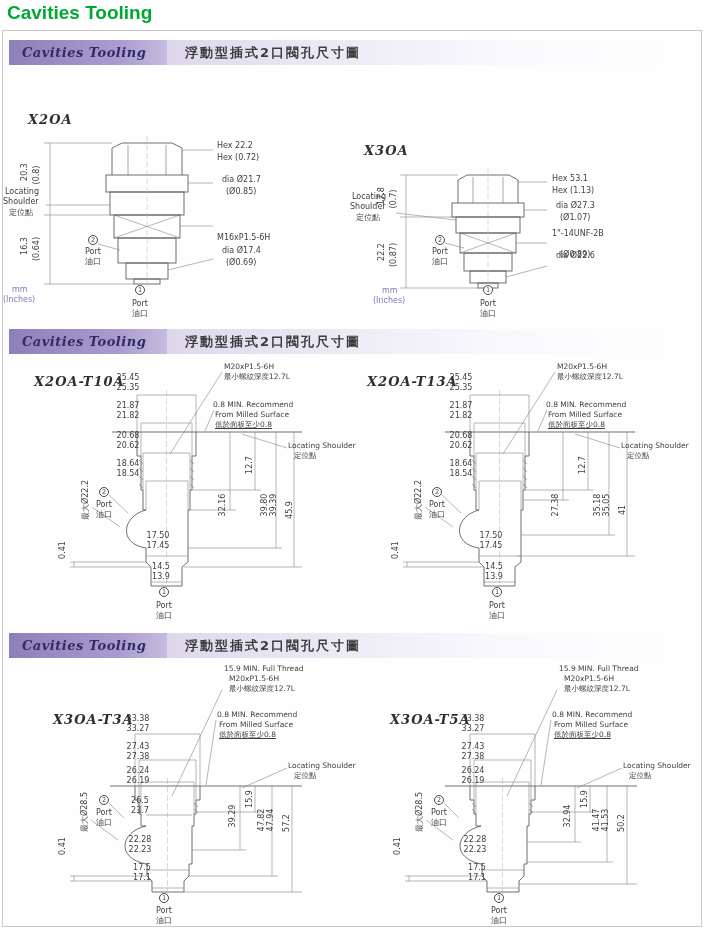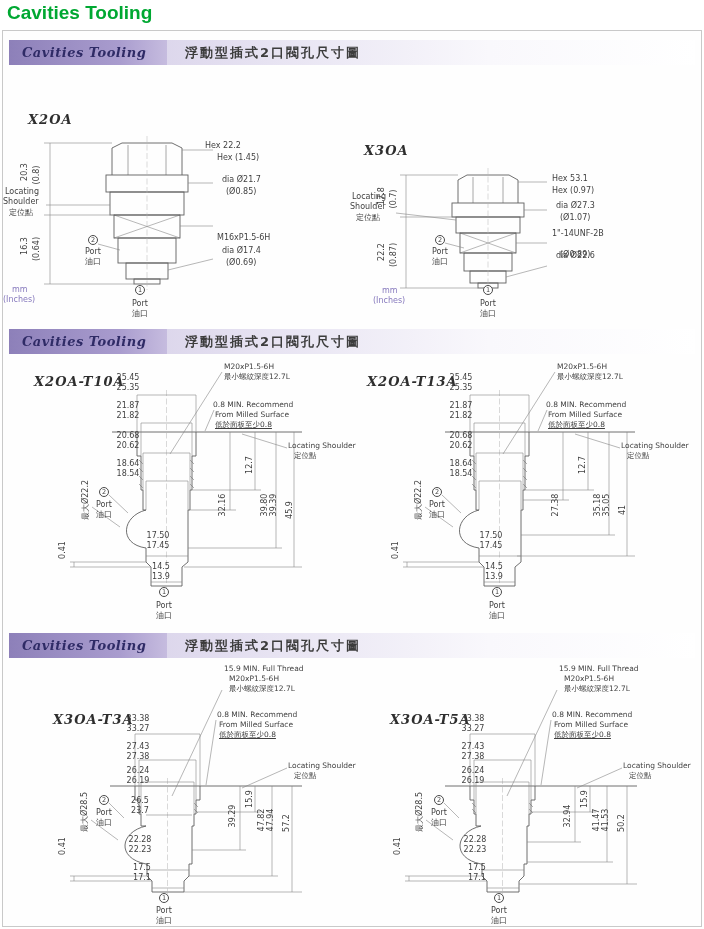--- a/index.html
+++ b/index.html
@@ -55,22 +55,22 @@
       <path d="M147,28 V182" stroke="#b5b5b5" stroke-width="0.5" stroke-dasharray="6,2.5" fill="none"></path>
       <g stroke="#868686" fill="none" stroke-width="0.6">
         <path d="M182,42 H213 M188,75 H213 M180,118 H213 M168,162 L213,151"></path>
         <path d="M112,35 H44 M110,107 H44 M134,176 H44"></path>
         <path d="M50,35 V176"></path>
         <path d="M46,97 H110"></path>
         <path d="M98,136 L120,142"></path>
       </g>
     </svg>
     <span class="model" style="left:28px;top:4px">X2OA</span>
-    <span class="lbl" style="left:205px;top:33px">Hex 22.2</span>
-    <span class="lbl" style="left:217px;top:45px">Hex (1.45)</span>
+    <span class="lbl" style="left:217px;top:33px">Hex 22.2</span>
+    <span class="lbl" style="left:217px;top:45px">Hex (0.72)</span>
     <span class="lbl" style="left:222px;top:67px">dia Ø21.7</span>
     <span class="lbl" style="left:226px;top:79px">(Ø0.85)</span>
     <span class="lbl" style="left:217px;top:125px">M16xP1.5-6H</span>
     <span class="lbl" style="left:222px;top:138px">dia Ø17.4</span>
     <span class="lbl" style="left:226px;top:150px">(Ø0.69)</span>
     <span class="lbl v" style="left:25px;top:64px">20.3</span>
     <span class="lbl v" style="left:37px;top:67px">(0.8)</span>
     <span class="lbl v" style="left:25px;top:138px">16.3</span>
     <span class="lbl v" style="left:37px;top:141px">(0.64)</span>
     <span class="lbl" style="left:5px;top:79px">Locating</span>
@@ -103,21 +103,21 @@
       <g stroke="#868686" fill="none" stroke-width="0.6">
         <path d="M168,42 H197 M174,70 H197 M166,103 H197 M156,137 L197,126"></path>
         <path d="M108,35 H50 M106,77 H50 M128,148 H50"></path>
         <path d="M56,35 V148"></path>
         <path d="M46,73 L106,80"></path>
         <path d="M95,103 L114,108"></path>
       </g>
     </svg>
     <span class="model" style="left:14px;top:3px">X3OA</span>
     <span class="lbl" style="left:202px;top:34px">Hex 53.1</span>
-    <span class="lbl" style="left:202px;top:46px">Hex (0.97)</span>
+    <span class="lbl" style="left:202px;top:46px">Hex (1.13)</span>
     <span class="lbl" style="left:206px;top:61px">dia Ø27.3</span>
     <span class="lbl" style="left:210px;top:73px">(Ø1.07)</span>
     <span class="lbl" style="left:202px;top:89px">1"-14UNF-2B</span>
     <span class="lbl" style="left:206px;top:111px">dia Ø22.6</span>
     <span class="lbl" style="left:210px;top:110px">(Ø0.89)</span>
     <span class="lbl v" style="left:32px;top:56px">17.8</span>
     <span class="lbl v" style="left:44px;top:59px">(0.7)</span>
     <span class="lbl v" style="left:32px;top:112px">22.2</span>
     <span class="lbl v" style="left:44px;top:115px">(0.87)</span>
     <span class="lbl" style="left:2px;top:52px">Locating</span>

